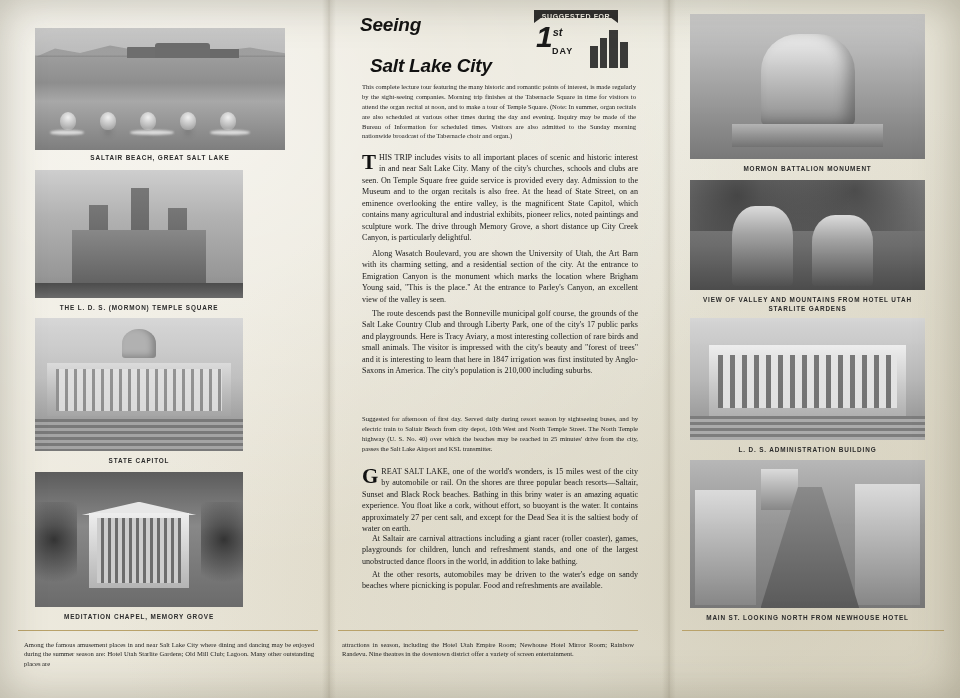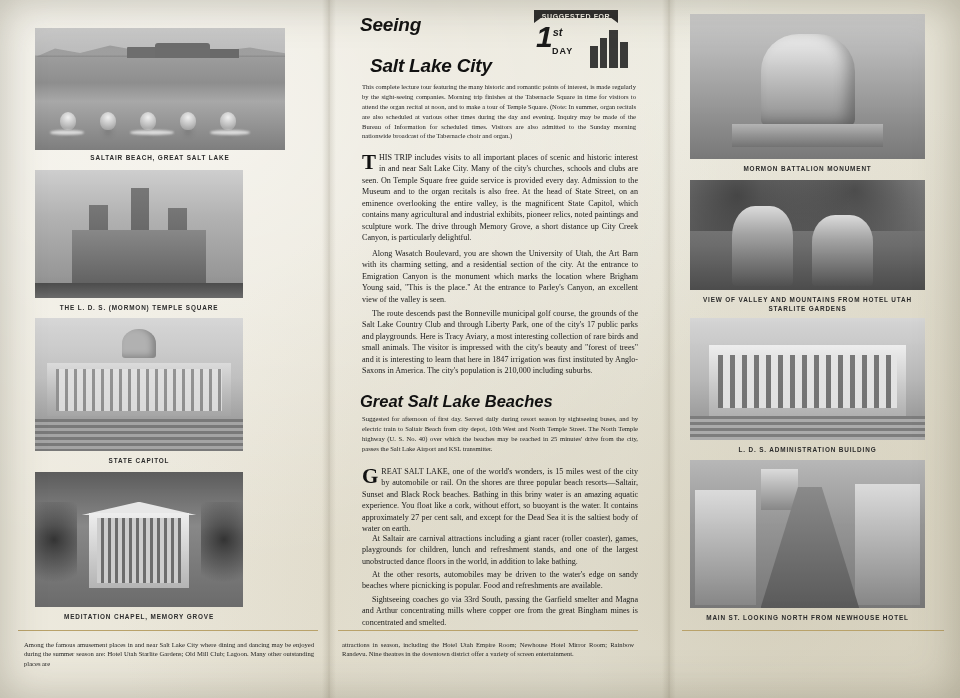--- a/index.html
+++ b/index.html
@@ -464,34 +464,32 @@
 
     <div class="body-text" style="position:absolute; left:32px; top:152px; width:276px;">
       <span class="dropcap">T</span>
       <span>HIS TRIP includes visits to all important places of scenic and historic interest in and near Salt Lake City. Many of the city's churches, schools and clubs are seen. On Temple Square free guide service is provided every day. Admission to the Museum and to the organ recitals is also free. At the head of State Street, on an eminence overlooking the entire valley, is the magnificent State Capitol, which contains many agricultural and industrial exhibits, pioneer relics, noted paintings and sculpture work. The drive through Memory Grove, a short distance up City Creek Canyon, is particularly delightful.</span>
     </div>
 
     <div class="body-text" style="position:absolute; left:32px; top:248px; width:276px; text-indent:10px;">Along Wasatch Boulevard, you are shown the University of Utah, the Art Barn with its charming setting, and a residential section of the city. At the entrance to Emigration Canyon is the monument which marks the location where Brigham Young said, "This is the place." At the entrance to Parley's Canyon, an excellent view of the valley is seen.</div>
 
     <div class="body-text" style="position:absolute; left:32px; top:308px; width:276px; text-indent:10px;">The route descends past the Bonneville municipal golf course, the grounds of the Salt Lake Country Club and through Liberty Park, one of the city's 17 public parks and playgrounds. Here is Tracy Aviary, a most interesting collection of rare birds and small animals. The visitor is impressed with the city's beauty and "forest of trees" and it is interesting to learn that here in 1847 irrigation was first instituted by Anglo-Saxons in America. The city's population is 210,000 including suburbs.</div>
 
-    <div class="subtitle2" style="position:absolute; left:30px; top:392px; width:280px;">Great Salt Lake Beaches</div>
 
     <div class="lead" style="position:absolute; left:32px; top:414px; width:276px;">Suggested for afternoon of first day. Served daily during resort season by sightseeing buses, and by electric train to Saltair Beach from city depot, 10th West and North Temple Street. The North Temple highway (U. S. No. 40) over which the beaches may be reached in 25 minutes' drive from the city, passes the Salt Lake Airport and KSL transmitter.</div>
 
     <div class="body-text" style="position:absolute; left:32px; top:466px; width:276px;">
       <span class="dropcap">G</span>
       <span>REAT SALT LAKE, one of the world's wonders, is 15 miles west of the city by automobile or rail. On the shores are three popular beach resorts—Saltair, Sunset and Black Rock beaches. Bathing in this briny water is an amazing aquatic experience. You float like a cork, without effort, so buoyant is the water. It contains approximately 27 per cent salt, and except for the Dead Sea it is the saltiest body of water on earth.</span>
     </div>
 
     <div class="body-text" style="position:absolute; left:32px; top:569px; width:276px; text-indent:10px;">At the other resorts, automobiles may be driven to the water's edge on sandy beaches where picnicking is popular. Food and refreshments are available.</div>
 
     <div class="body-text" style="position:absolute; left:32px; top:533px; width:276px; text-indent:10px;">At Saltair are carnival attractions including a giant racer (roller coaster), games, playgrounds for children, lunch and refreshment stands, and one of the largest unobstructed dance floors in the world, in addition to lake bathing.</div>
 
-    <div class="body-text" style="position:absolute; left:32px; top:594px; width:276px; text-indent:10px;">Sightseeing coaches go via 33rd South, passing the Garfield smelter and Magna and Arthur concentrating mills where copper ore from the great Bingham mines is concentrated and smelted.</div>
   </div>
 
   <div class="col" id="col-right">
 
     <div class="photo-block" style="left:20px; top:14px; width:235px; height:145px;">
       <div class="photo ph-monument">
         <div class="fig"></div>
         <div class="base"></div>
       </div>
     </div>

